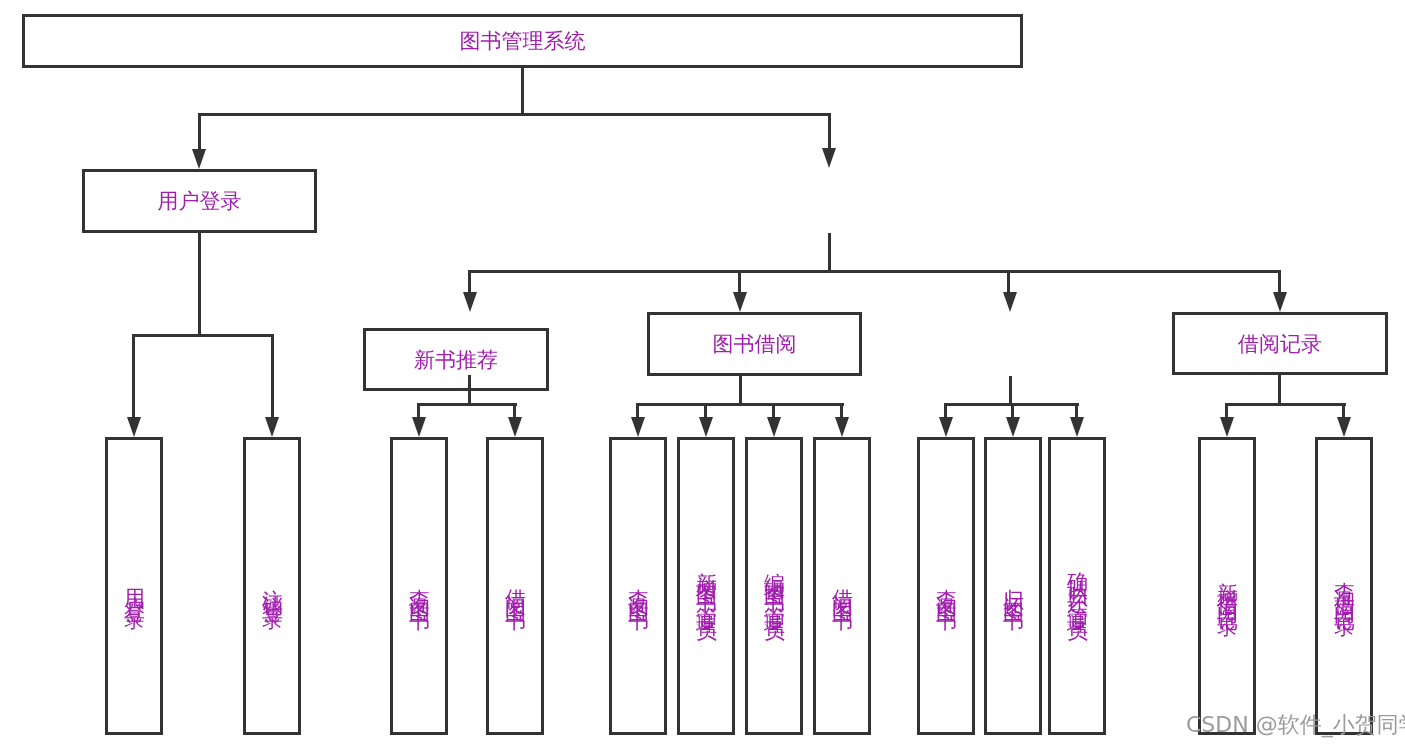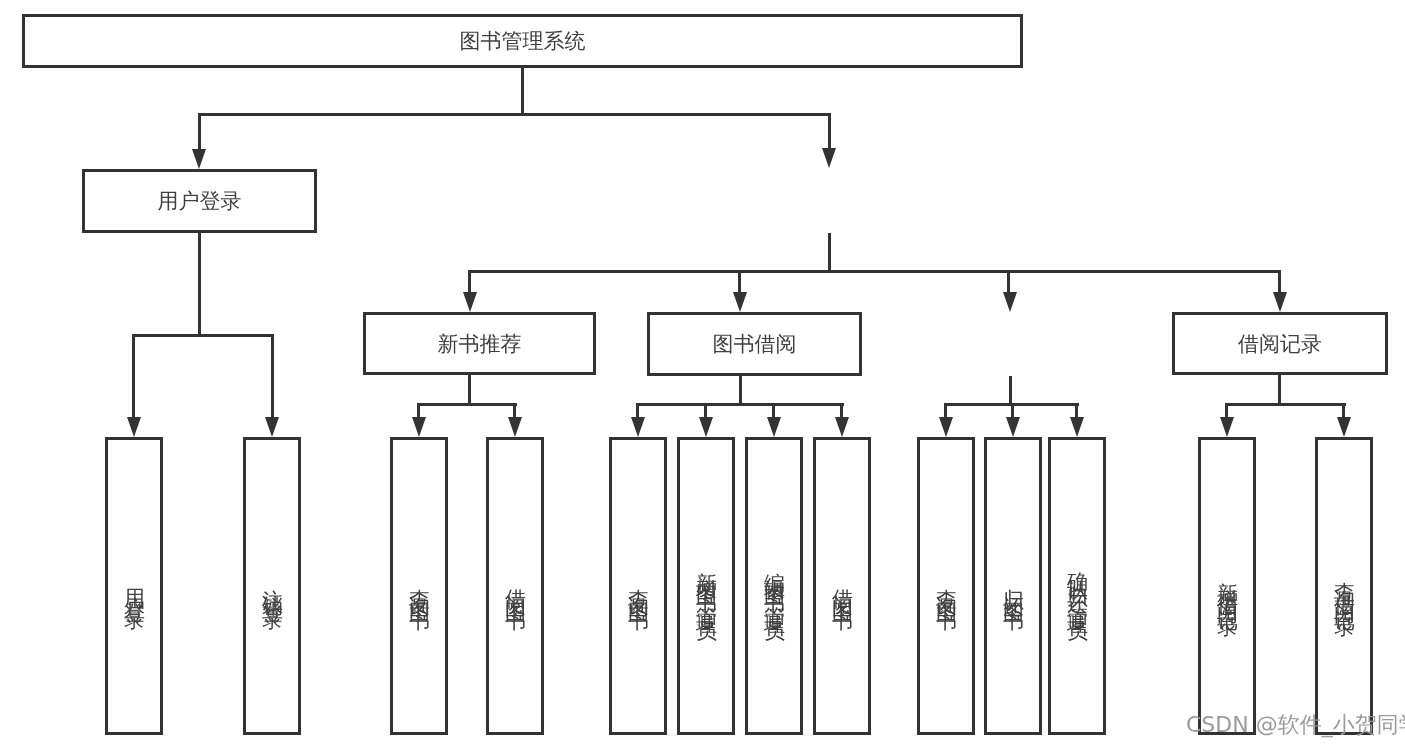--- a/index.html
+++ b/index.html
@@ -3,21 +3,21 @@
 <meta charset="utf-8">
 <style>
   html,body{margin:0;padding:0;background:#ffffff;}
   #stage{
     position:relative;width:1405px;height:747px;background:#ffffff;overflow:hidden;
     font-family:"DejaVu Sans","Liberation Sans",sans-serif;color:#2b2b2b;
   }
   .box{
     position:absolute;background:#ffffff;border:3px solid #333333;box-sizing:border-box;
     display:flex;align-items:center;justify-content:center;
-    font-size:21px;color:#404040;text-align:center;
+    font-size:21px;color:#a21caf;text-align:center;
   }
   .vbox{
     writing-mode:vertical-rl;text-orientation:mixed;
     letter-spacing:7px;line-height:1;
   }
   .lv{position:absolute;width:3px;background:#333333;}
   .lh{position:absolute;height:3px;background:#333333;}
   .arr{
     position:absolute;width:0;height:0;
     border-left:7px solid transparent;border-right:7px solid transparent;
@@ -59,21 +59,21 @@
   <div class="lh" style="left:468px;top:270px;width:813px;"></div>
   <div class="lv" style="left:468px;top:271px;height:24px;"></div>
   <div class="arr" style="left:463px;top:292px;"></div>
   <div class="lv" style="left:738px;top:271px;height:24px;"></div>
   <div class="arr" style="left:733px;top:292px;"></div>
   <div class="lv" style="left:1007px;top:271px;height:24px;"></div>
   <div class="arr" style="left:1003px;top:292px;"></div>
   <div class="lv" style="left:1278px;top:271px;height:24px;"></div>
   <div class="arr" style="left:1273px;top:292px;"></div>
 
-  <div class="box" style="left:363px;top:312px;width:233px;height:63px;">
+  <div class="box" style="left:363px;top:328px;width:186px;height:63px;">
     <span>新书推荐</span>
   </div>
   <div class="box" style="left:647px;top:312px;width:215px;height:64px;">
     <span>图书借阅</span>
   </div>
   <div class="box" style="left:1172px;top:312px;width:216px;height:63px;">
     <span>借阅记录</span>
   </div>
 
   <div class="lv" style="left:468px;top:375px;height:30px;"></div>

